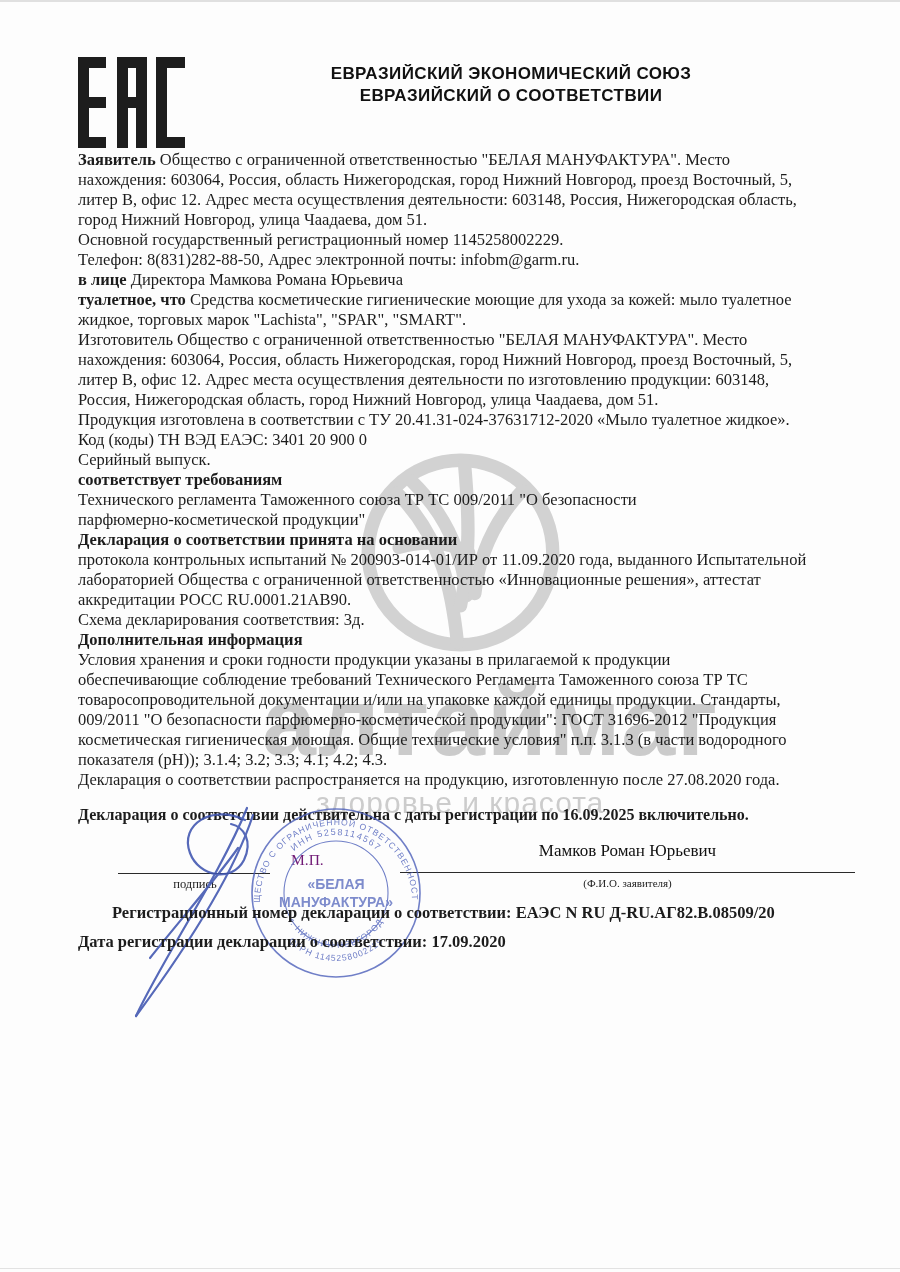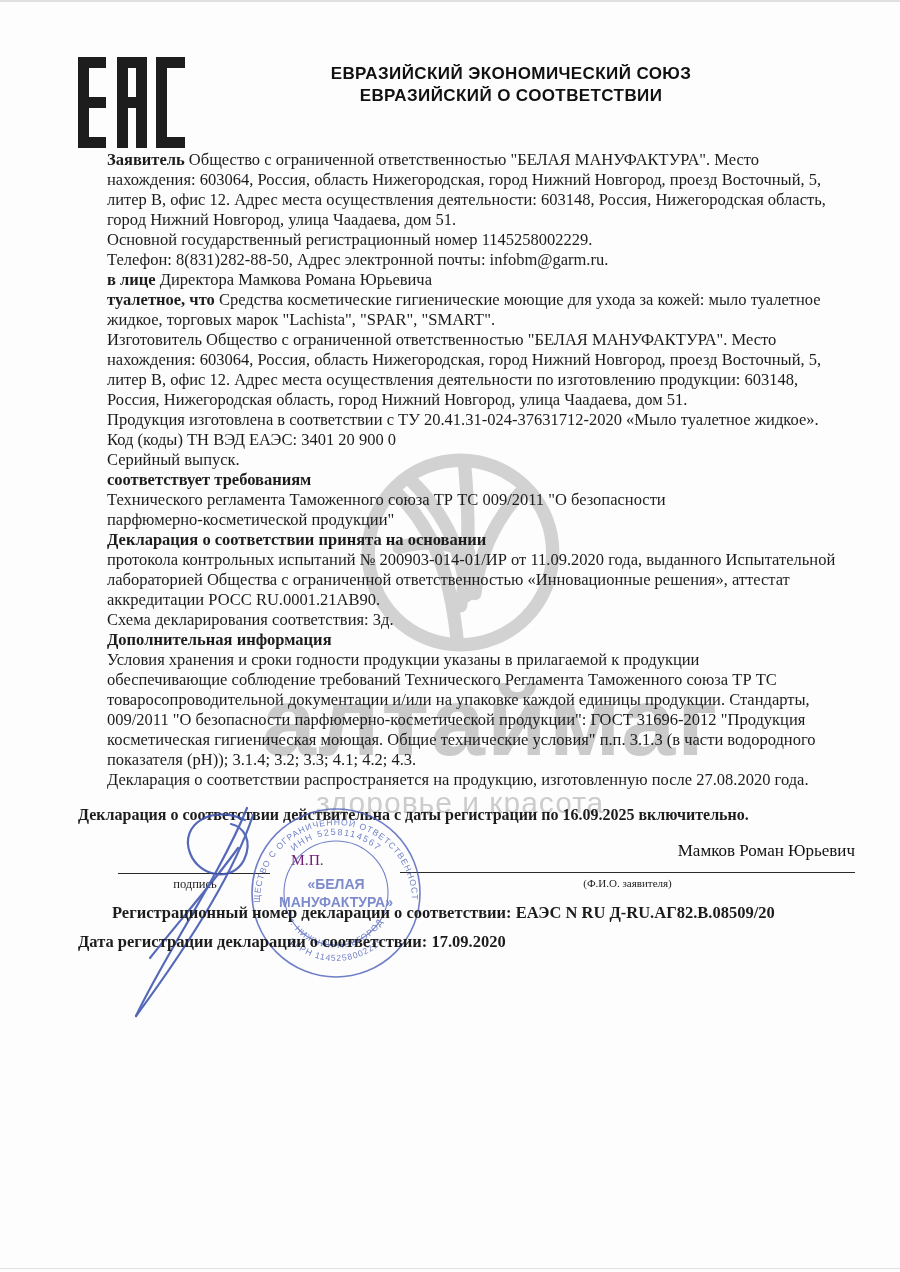--- a/index.html
+++ b/index.html
@@ -18,30 +18,30 @@
   
   .wm-logo{position:absolute;left:358px;top:450px;width:205px;height:205px;}
   .wm-brand{position:absolute;left:218px;top:672px;font-family:"Liberation Sans",sans-serif;
             font-weight:bold;font-size:97px;line-height:100px;color:#8f8f8f;opacity:.45;
             letter-spacing:2px;margin-left:44px;}
   .wm-tag{position:absolute;left:316px;top:786px;font-family:"Liberation Sans",sans-serif;
           font-size:30px;color:#9d9d9d;opacity:.5;letter-spacing:1px;}
 
   
   .body-text{position:absolute;left:78px;top:150px;width:792px;font-size:16.5px;}
-  .tline{line-height:20px;white-space:nowrap;margin-left:29px;}
+  .tline{line-height:20px;white-space:nowrap;}
   .b{font-weight:bold;}
   .validity{position:absolute;left:78px;top:806px;font-size:16px;font-weight:bold;white-space:nowrap;}
 
   
   .sig-line-left{position:absolute;left:118px;top:873px;width:152px;border-top:1.6px solid #2a2a2a;}
   .sig-line-right{position:absolute;left:400px;top:872px;width:455px;border-top:1.6px solid #2a2a2a;}
   .sig-label{position:absolute;left:135px;top:877px;width:120px;text-align:center;font-size:12.5px;color:#222;}
   .mp-label{position:absolute;left:291px;top:851px;font-size:15.5px;color:#701a75;}
-  .fio-value{position:absolute;left:400px;top:841px;width:455px;text-align:right;font-size:17px;color:#111;}
+  .fio-value{position:absolute;left:400px;top:841px;width:455px;text-align:center;font-size:17px;color:#111;}
   .fio-label{position:absolute;left:400px;top:877px;width:455px;text-align:center;font-size:11px;color:#222;}
 
   .stamp{position:absolute;left:248px;top:805px;width:176px;height:176px;opacity:.8;}
   .signature-svg{position:absolute;left:95px;top:790px;width:200px;height:245px;opacity:.88;}
 
   
   .reg-num{position:absolute;left:78px;top:903px;font-size:16.5px;font-weight:bold;white-space:nowrap;margin-left:34px;}
   .reg-date{position:absolute;left:78px;top:932px;font-size:16.5px;font-weight:bold;white-space:nowrap;}
 </style>
 </head>

